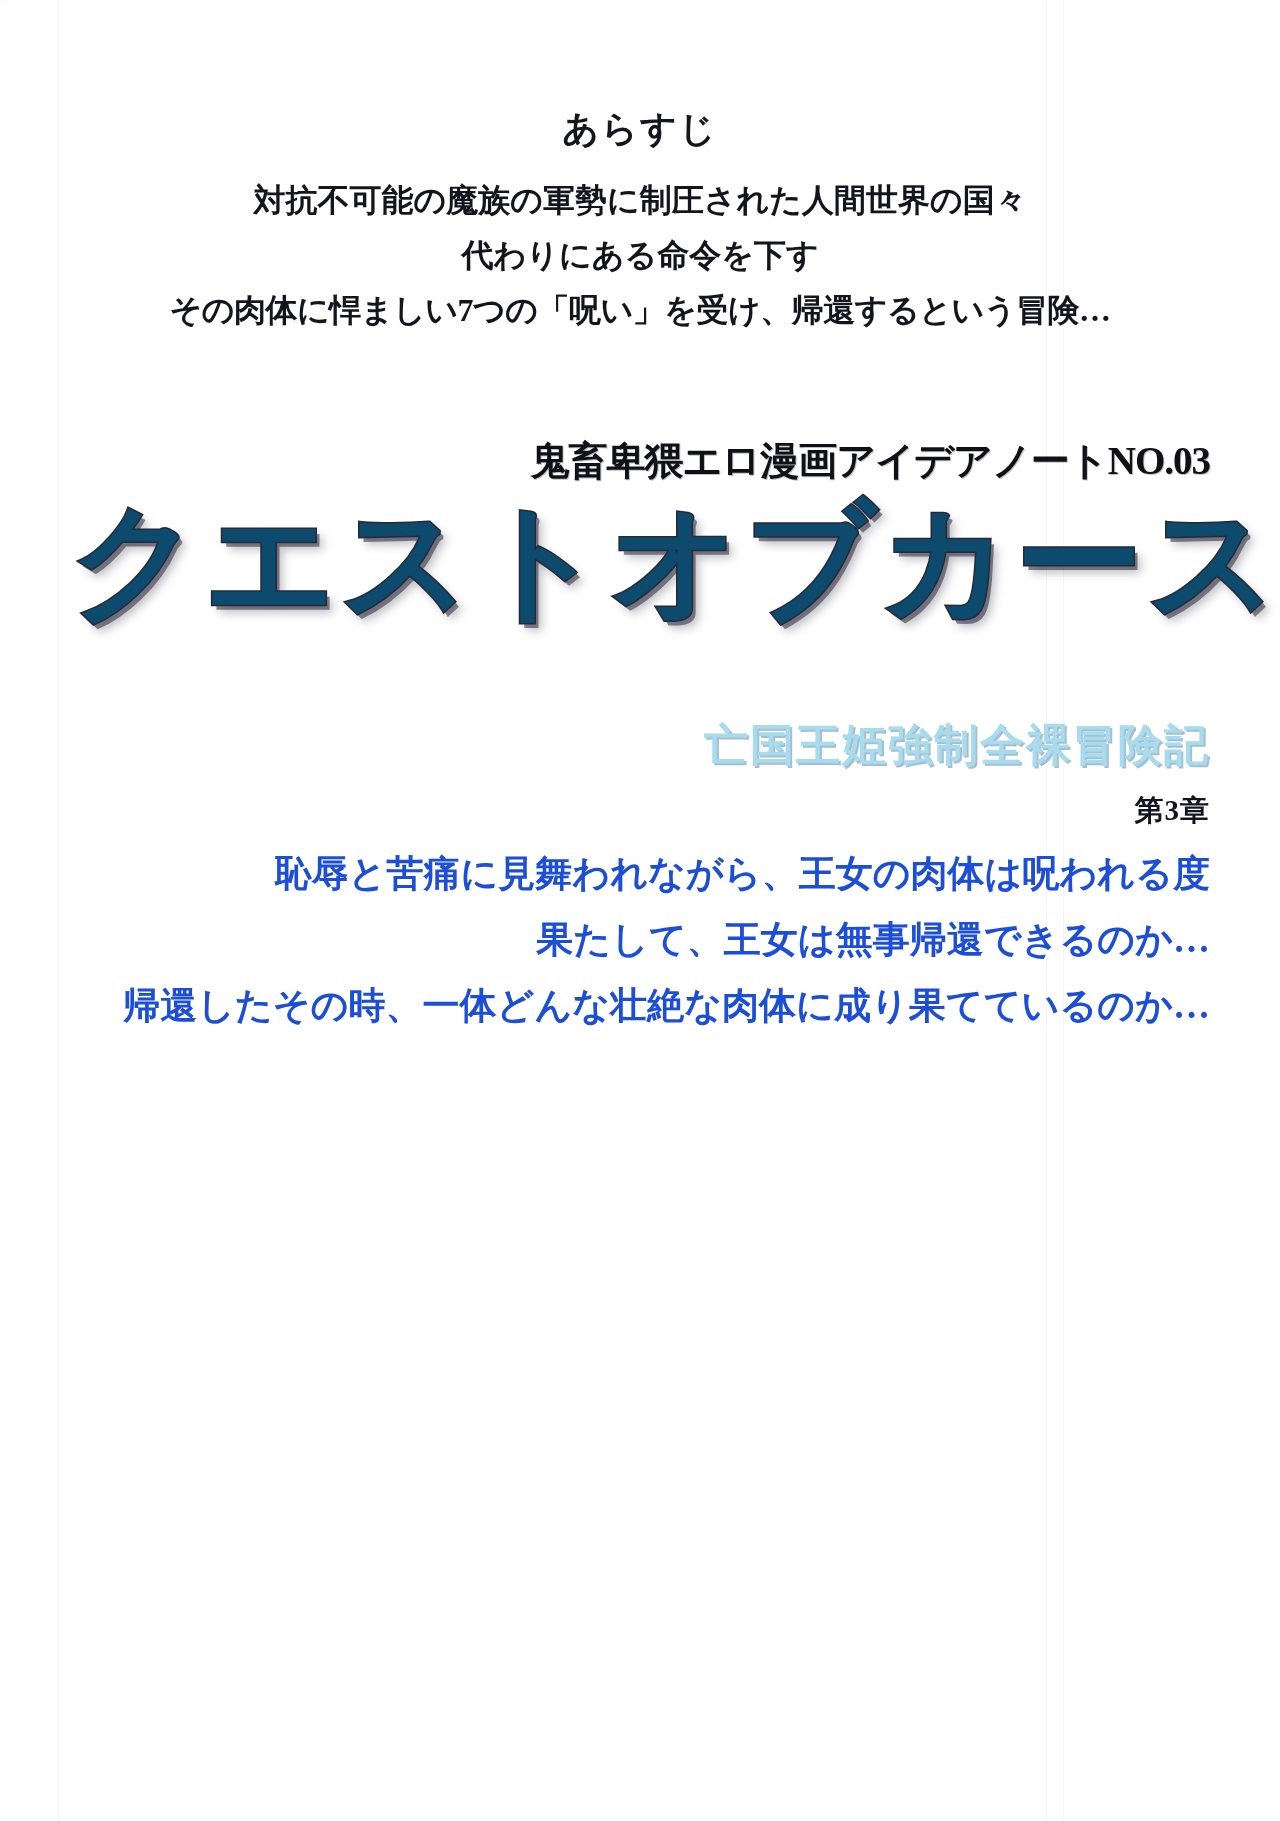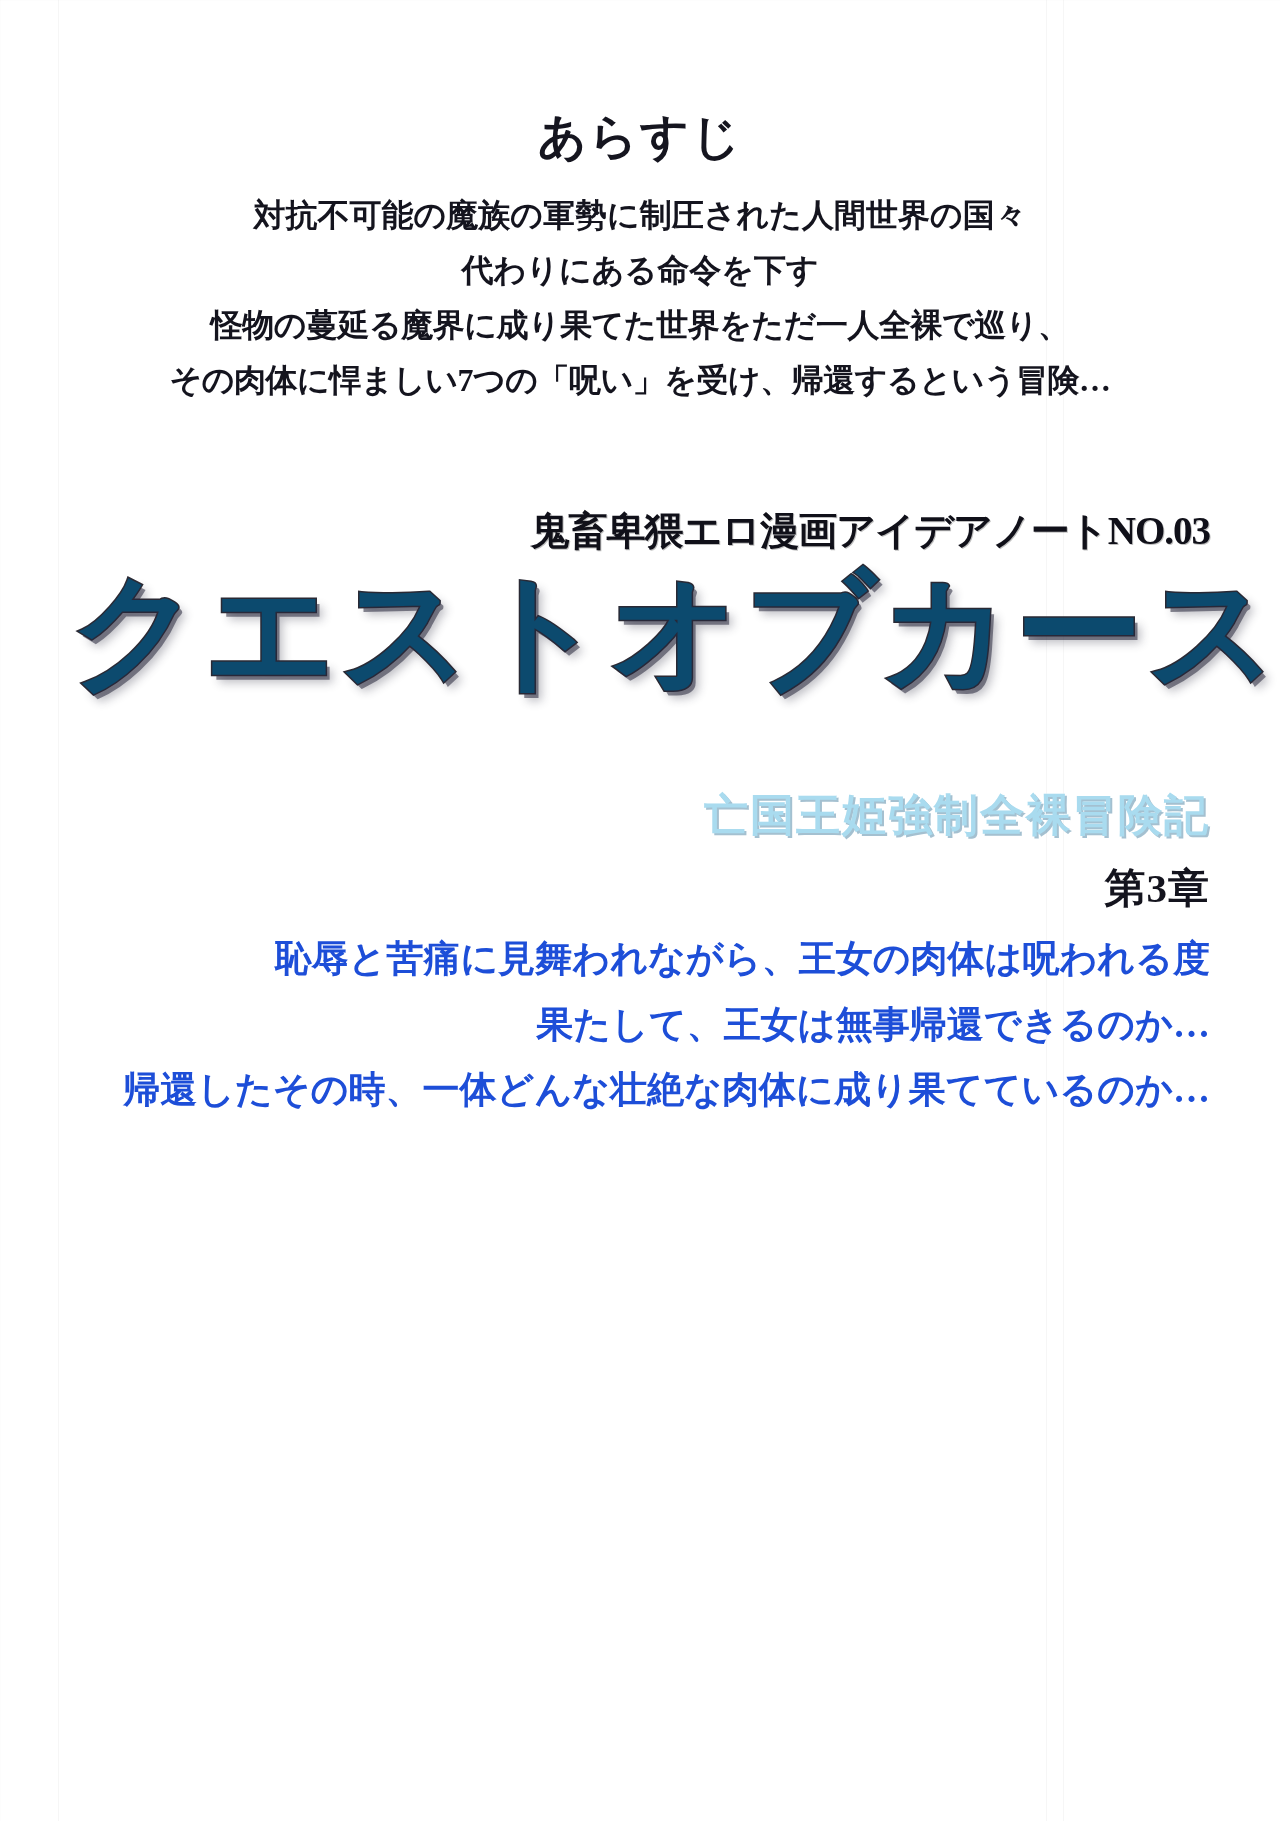--- a/index.html
+++ b/index.html
@@ -42,21 +42,21 @@
     align-items: center;
   }
 
   
   .synopsis {
     width: 1080px;
     margin-top: 108px;
     text-align: center;
   }
   .synopsis-heading {
-    font-size: 48px;
+    font-size: 36px;
     font-weight: 700;
     letter-spacing: 2px;
     line-height: 1.2;
     color: #15151f;
   }
   .synopsis-lines {
     margin-top: 22px;
   }
   .synopsis-line {
     font-size: 32px;
@@ -107,21 +107,21 @@
     color: #a9dbef;
     white-space: nowrap;
     text-shadow:
       2px 2px 0 rgba(90,140,170,0.55),
       0 0 2px rgba(255,255,255,0.8);
     font-family: "DejaVu Sans", "Liberation Sans", sans-serif;
   }
 
   .chapter {
     margin-top: 16px;
-    font-size: 41px;
+    font-size: 29px;
     font-weight: 700;
     color: #14141e;
     letter-spacing: 1px;
   }
 
   .blurb {
     margin-top: 10px;
   }
   .blurb-line {
     font-size: 37px;
@@ -140,21 +140,20 @@
 <div class="scan-streak" style="left:1063px;"></div>
 
 <div class="page">
 
   <section class="synopsis">
     <div class="synopsis-heading">あらすじ</div>
 
     <div class="synopsis-lines">
       <div class="synopsis-line">対抗不可能の魔族の軍勢に制圧された人間世界の国々</div>
       <div class="synopsis-line">代わりにある命令を下す</div>
-      <div class="synopsis-line indent-sm">怪物の蔓延る魔界に成り果てた世界をただ一人全裸で巡り、</div>
       <div class="synopsis-line indent-sm">その肉体に悍ましい7つの「呪い」を受け、帰還するという冒険…</div>
     </div>
   </section>
 
   <section class="title-block">
     <div class="series-note">鬼畜卑猥エロ漫画アイデアノートNO.03</div>
 
     <h1 class="main-title">クエストオブカース</h1>
 
     <div class="subtitle">亡国王姫強制全裸冒険記</div>

